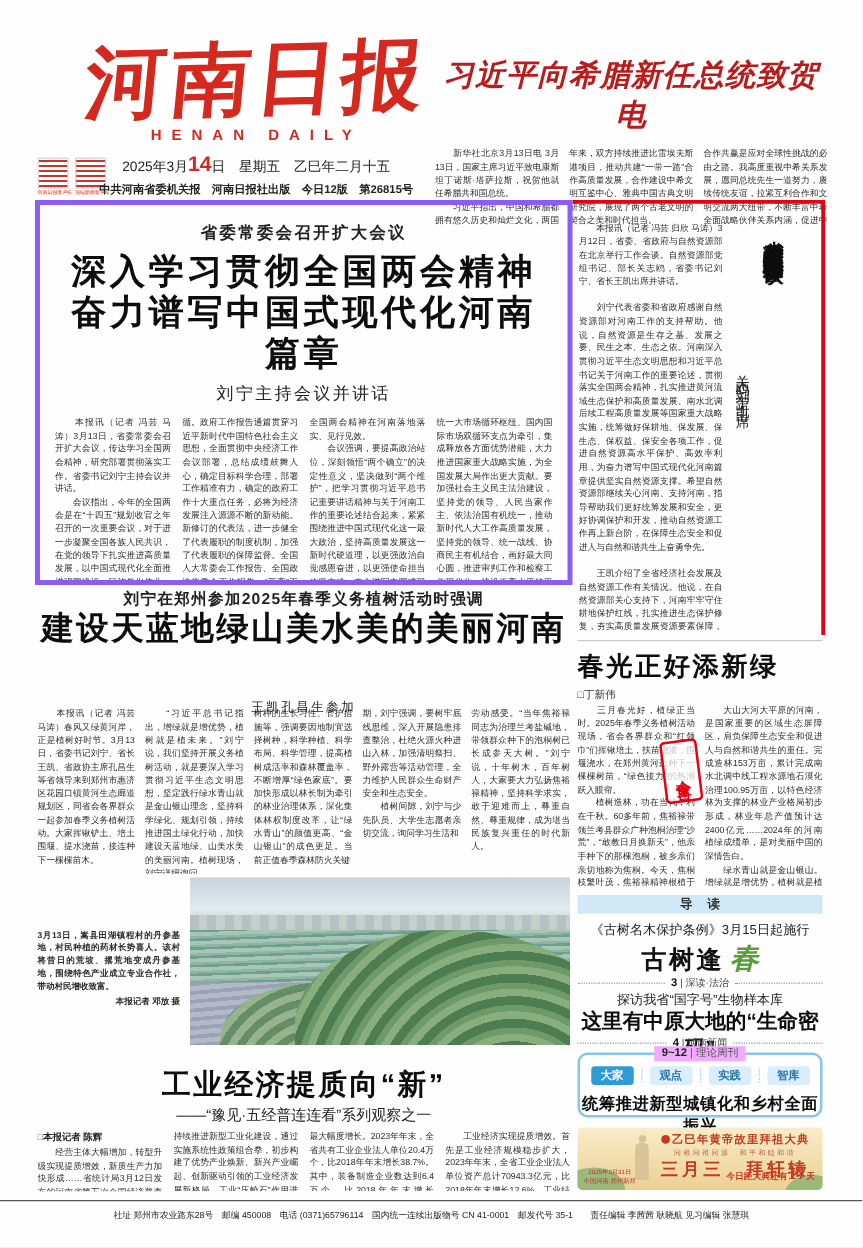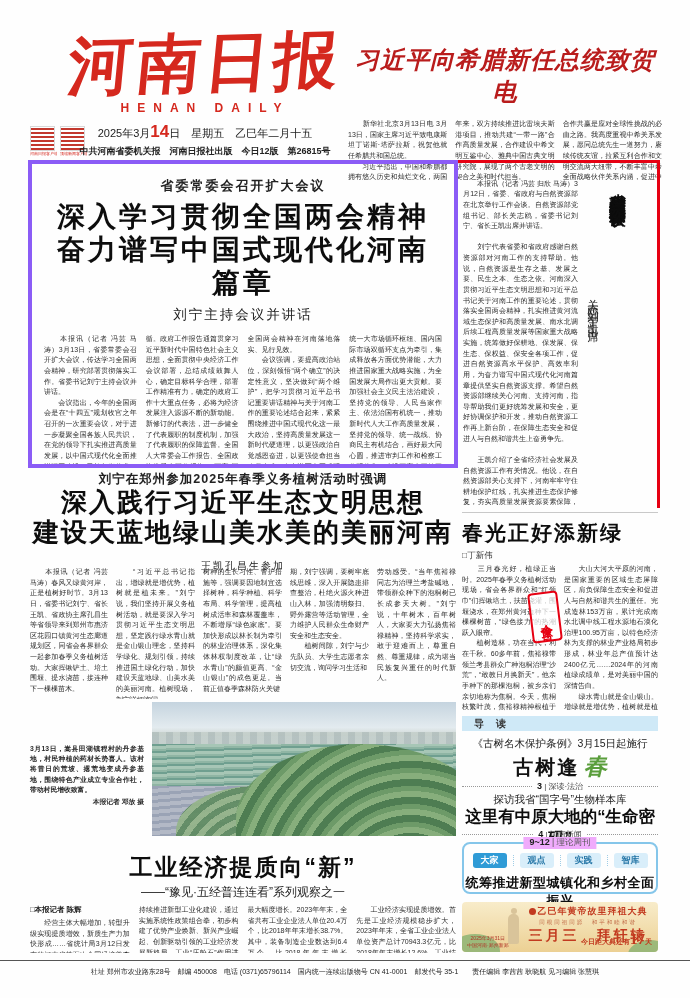--- a/index.html
+++ b/index.html
@@ -83,21 +83,21 @@
   .jy-cols{ left:462px; top:564px; width:196px; height:148px; display:flex; gap:8px; overflow:hidden; }
   .jy-cols > div{ flex:1; }
   .jy-stamp{ left:530px; top:592px; width:30px; height:50px; border:2px solid #e60012; border-radius:4px;
              transform:rotate(-7deg); background:rgba(255,255,255,.72); color:#e60012;
              font-family:"Liberation Serif", serif; font-weight:bold; font-size:12px;
              writing-mode:vertical-rl; text-align:center; line-height:26px; letter-spacing:2px; }
 
   
   .dd-band{ left:462px; top:716px; width:196px; height:15px; background:#cfe9f7;
             font-size:10px; font-weight:bold; letter-spacing:12px; text-indent:12px;
-            line-height:15px; color:#333; }
+            line-height:15px; text-align:center; color:#333; }
   .dd-k{ left:462px; width:196px; font-size:10.5px; color:#222; }
   .dd-t1{ left:462px; top:751px; width:196px; }
   .dd-t1 .blk{ font-family:"Liberation Serif", serif; font-size:20px; font-weight:bold; color:#111; letter-spacing:2px;}
   .dd-t1 .grn{ font-family:"Liberation Serif", serif; font-size:23px; font-weight:bold;
                font-style:italic; color:#5a9e3c; }
   .dd-ref{ left:462px; width:196px; display:flex; align-items:center; gap:5px; }
   .dd-ref .dots{ flex:1; border-top:1px dotted #999; height:0; }
   .dd-ref .lbl{ font-size:8px; color:#444; white-space:nowrap; }
   .dd-ref .num{ font-size:9px; font-weight:bold; color:#111; }
   .dd-t2{ left:462px; top:806px; width:196px; font-size:16.5px; font-weight:900; color:#0d0d0d; }
@@ -201,21 +201,20 @@
     <p>　　刘宁代表省委和省政府感谢自然资源部对河南工作的支持帮助。他说，自然资源是生存之基、发展之要、民生之本、生态之依。河南深入贯彻习近平生态文明思想和习近平总书记关于河南工作的重要论述，贯彻落实全国两会精神，扎实推进黄河流域生态保护和高质量发展、南水北调后续工程高质量发展等国家重大战略实施，统筹做好保耕地、保发展、保生态、保权益、保安全各项工作，促进自然资源高水平保护、高效率利用，为奋力谱写中国式现代化河南篇章提供坚实自然资源支撑。希望自然资源部继续关心河南、支持河南，指导帮助我们更好统筹发展和安全，更好协调保护和开发，推动自然资源工作再上新台阶，在保障生态安全和促进人与自然和谐共生上奋勇争先。</p>
     <p>　　王凯介绍了全省经济社会发展及自然资源工作有关情况。他说，在自然资源部关心支持下，河南牢牢守住耕地保护红线，扎实推进生态保护修复，夯实高质量发展资源要素保障，恳请自然资源部在土地管理制度改革、生态保护修复等方面给予更多指导，帮助河南不断提升自然资源治理能力。</p>
     
     
   </div>
   <div class="abs res-vert-sub">关志鸥刘宁王凯出席</div>
   <div class="abs res-vert-title">省委省政府与自然资源部在京举行工作会谈</div>
 
   <div class="abs pl-kicker center">刘宁在郑州参加2025年春季义务植树活动时强调</div>
   <div class="abs pl-h center">
-    <div>深入践行习近平生态文明思想</div>
     <div>建设天蓝地绿山美水美的美丽河南</div>
   </div>
   <div class="abs pl-sub center">王凯孔昌生参加</div>
   <div class="abs pl-col1 bodytext">　　本报讯（记者 冯芸 马涛）春风又绿黄河岸，正是植树好时节。3月13日，省委书记刘宁、省长王凯、省政协主席孔昌生等省领导来到郑州市惠济区花园口镇黄河生态廊道规划区，同省会各界群众一起参加春季义务植树活动。大家挥锹铲土、培土围堰、提水浇苗，接连种下一棵棵苗木。</div>
   <div class="abs pl-cols">
     <div class="bodytext">　　“习近平总书记指出，增绿就是增优势，植树就是植未来。”刘宁说，我们坚持开展义务植树活动，就是要深入学习贯彻习近平生态文明思想，坚定践行绿水青山就是金山银山理念，坚持科学绿化、规划引领，持续推进国土绿化行动，加快建设天蓝地绿、山美水美的美丽河南。植树现场，刘宁详细询问</div>
     <div class="bodytext">树种的生长习性、管护措施等，强调要因地制宜选择树种，科学种植、科学布局、科学管理，提高植树成活率和森林覆盖率，不断增厚“绿色家底”。要加快形成以林长制为牵引的林业治理体系，深化集体林权制度改革，让“绿水青山”的颜值更高、“金山银山”的成色更足。当前正值春季森林防火关键</div>
     <div class="bodytext">期，刘宁强调，要树牢底线思维，深入开展隐患排查整治，杜绝火源火种进山入林，加强清明祭扫、野外露营等活动管理，全力维护人民群众生命财产安全和生态安全。
 　　植树间隙，刘宁与少先队员、大学生志愿者亲切交流，询问学习生活和</div>
     <div class="bodytext">劳动感受。“当年焦裕禄同志为治理兰考盐碱地，带领群众种下的泡桐树已长成参天大树。”刘宁说，十年树木，百年树人，大家要大力弘扬焦裕禄精神，坚持科学求实，敢于迎难而上，尊重自然、尊重规律，成为堪当民族复兴重任的时代新人。</div>

